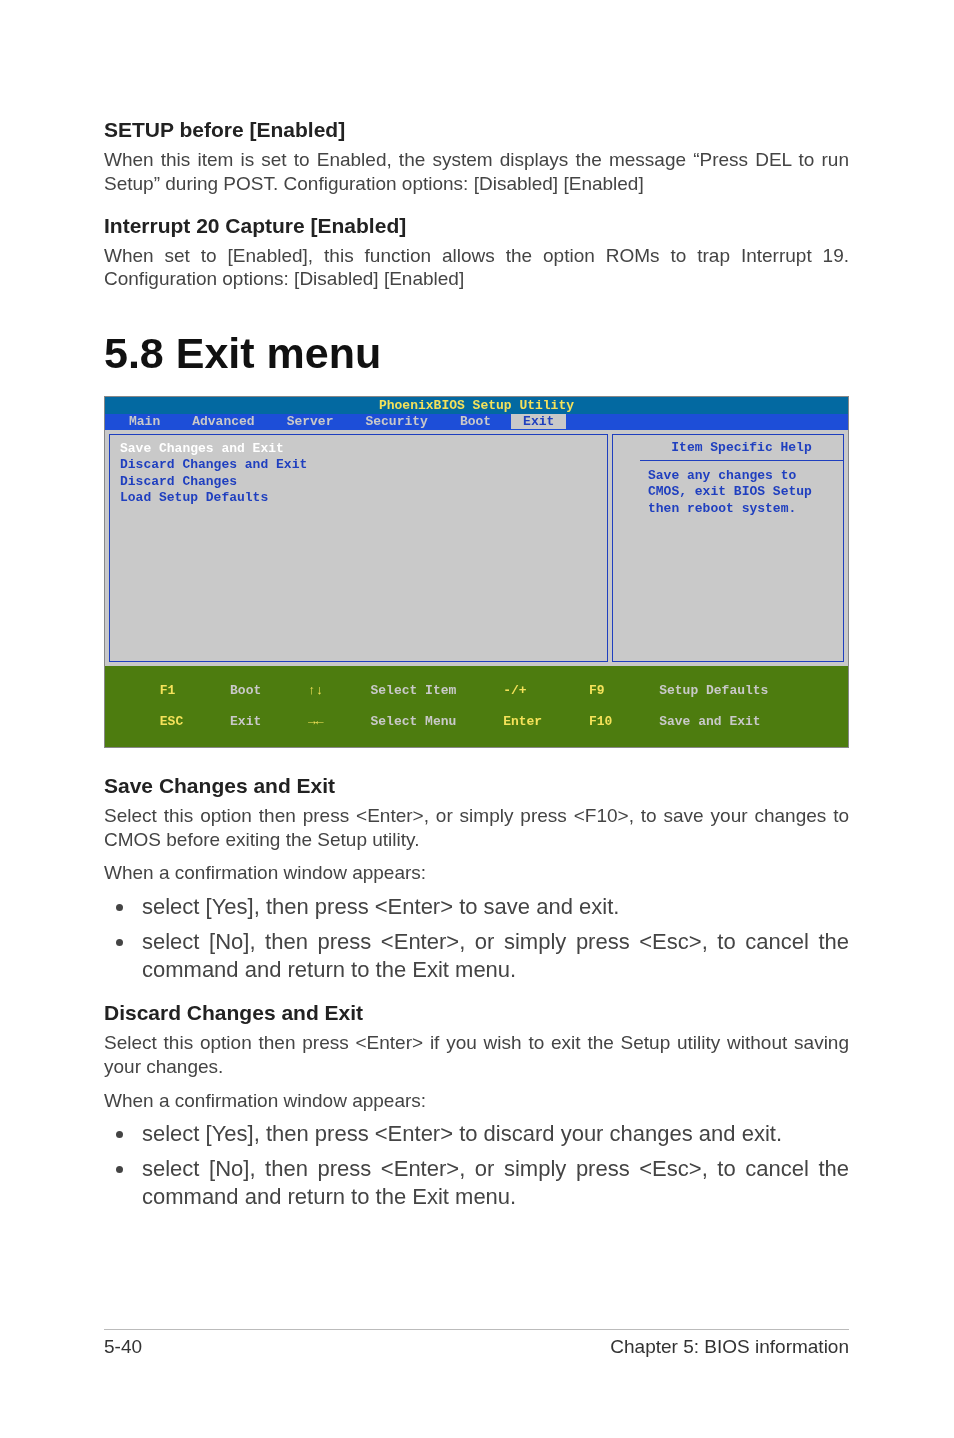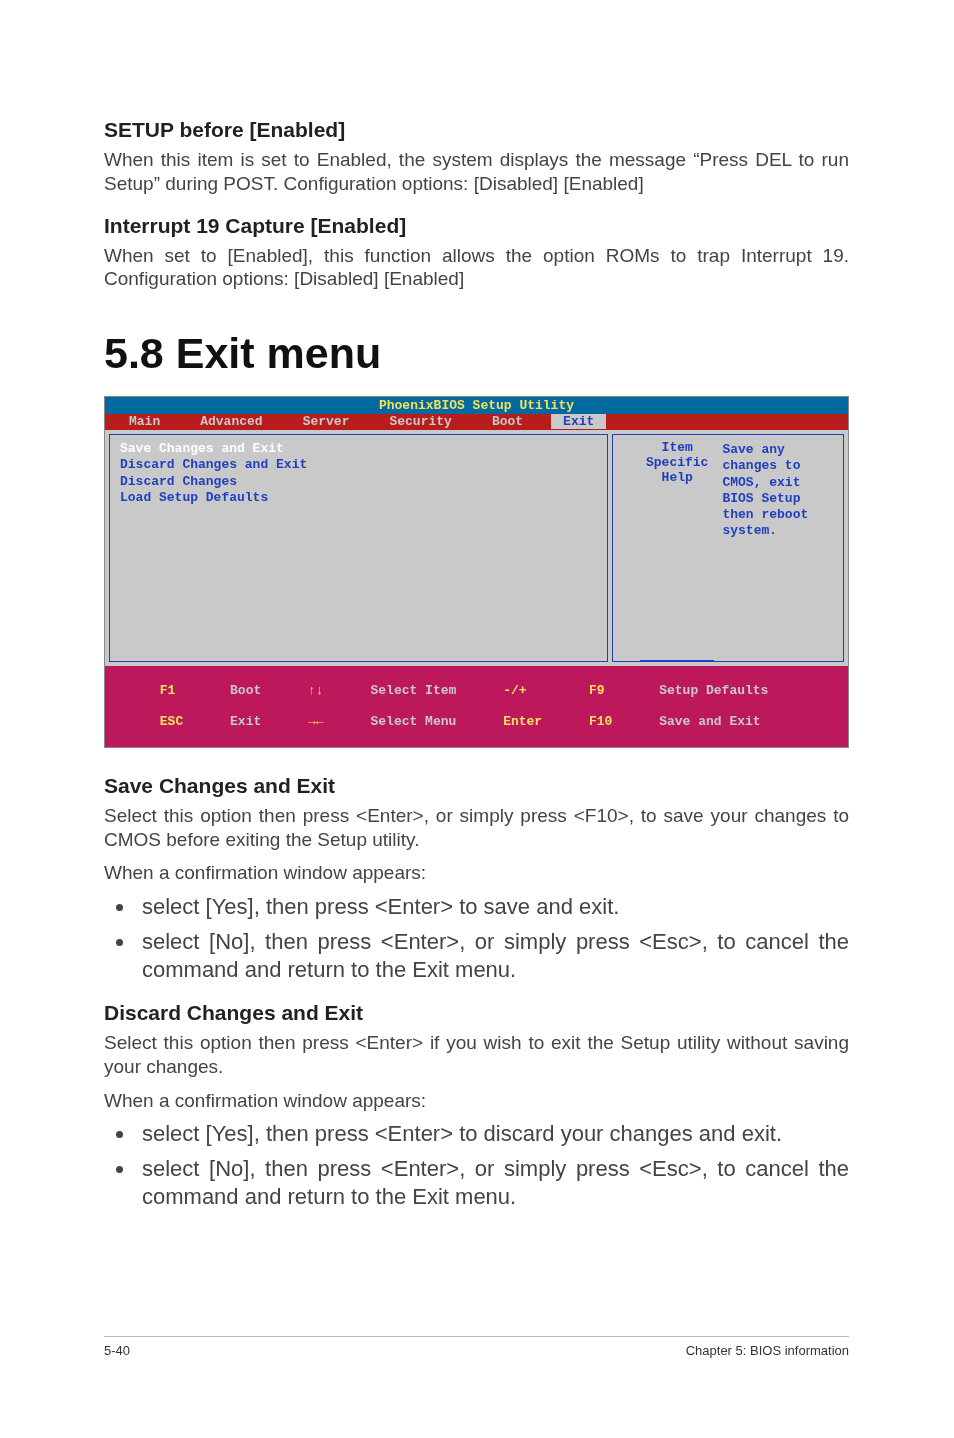--- a/index.html
+++ b/index.html
@@ -41,25 +41,25 @@
     border: 1px solid #888;
     margin-bottom: 26px;
   }
   .bios-title {
     background: #0369a1;
     color: #f5e25a;
     text-align: center;
     padding: 1px 0;
   }
   .bios-tabs {
-    background: #b91c1c;
+    background: #1d4ed8;
     color: #c9c9c9;
     display: flex;
     padding: 0 27px 1px 12px;
-    gap: 16px;
+    gap: 8px;
   }
   .bios-tabs span { padding: 0 12px; }
   .bios-tabs span.active {
     background: #c9c9c9;
     color: #1f3fbf;
   }
   .bios-body {
     display: flex;
     background: #c9c9c9;
     color: #1f3fbf;
@@ -71,34 +71,34 @@
     margin: 4px 2px 4px 4px;
     padding: 6px 10px;
     line-height: 1.25;
   }
   .bios-left .sel { color: #ffffff; }
   .bios-right {
     flex: 1;
     border: 1px solid #1f3fbf;
     margin: 4px 4px 4px 2px;
     display: flex;
-    flex-direction: row;
+    flex-direction: column;
     padding-left: 27px;
   }
   .bios-right-head {
     text-align: center;
     padding: 5px 6px;
     border-bottom: 1px solid #1f3fbf;
   }
   .bios-right-body {
     padding: 7px 8px;
     line-height: 1.25;
   }
   .bios-footer {
-    background: #be185d;
+    background: #4d7c0f;
     color: #c9c9c9;
     display: flex;
     padding: 1px 8px 2px 8px;
     line-height: 1.2;
   }
   .bios-footer .col { white-space: pre; }
   .bios-footer .yellow { color: #f5e25a; }
   .triangle {
     display: inline-block;
     width: 0; height: 0;
@@ -124,32 +124,32 @@
   }
 
   .footer-line {
     position: absolute;
     left: 104px;
     right: 105px;
     bottom: 80px;
     border-top: 1px solid #bbb;
     display: flex;
     justify-content: space-between;
-    font-size: 13px;
+    font-size: 19px;
     color: #333;
     padding-top: 6px;
   }
 </style>
 </head>
 <body>
 
 <h3 class="setting-head">SETUP before [Enabled]</h3>
 <p class="body-text">When this item is set to Enabled, the system displays the message “Press DEL to run Setup” during POST. Configuration options: [Disabled] [Enabled]</p>
 
-<h3 class="setting-head">Interrupt 19 Capture [Enabled]</h3>
+<h3 class="setting-head">Interrupt 20 Capture [Enabled]</h3>
 <p class="body-text">When set to [Enabled], this function allows the option ROMs to trap Interrupt 19. Configuration options: [Disabled] [Enabled]</p>
 
 <h2 class="section-title">5.8 Exit menu</h2>
 
 <div class="bios">
   <div class="bios-title">PhoenixBIOS Setup Utility</div>
   <div class="bios-tabs">
     <span>Main</span>
     <span>Advanced</span>
     <span>Server</span>

